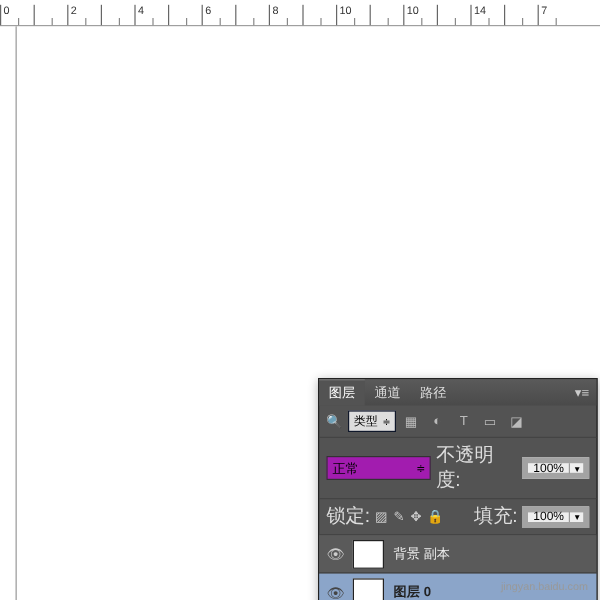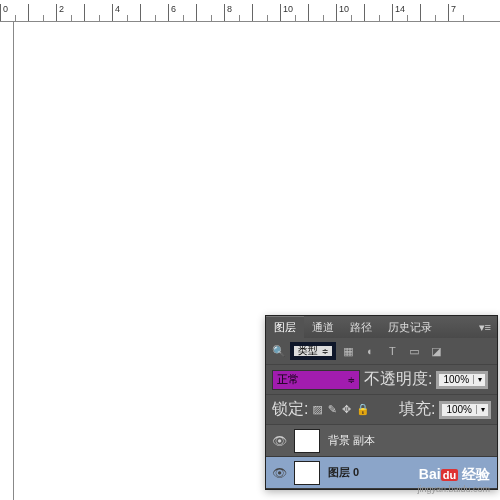--- a/index.html
+++ b/index.html
@@ -12,28 +12,28 @@
 
 .canvas { position: absolute; top: 22px; left: 14px; right: 0; bottom: 0; background: #fff; }
 
 .layers-panel { position: absolute; top: 315px; left: 265px; width: 233px; background: #535353; border: 1px solid #222; box-shadow: 0 2px 8px rgba(0,0,0,0.3); }
 .panel-header { display: flex; align-items: center; background: linear-gradient(#5a5a5a,#4a4a4a); height: 22px; }
 .tab { padding: 3px 8px; font-size: 11px; color: #ddd; cursor: pointer; }
 .tab.active { background: #535353; color: #fff; border-top: 1px solid #777; }
 .panel-menu { margin-left: auto; padding: 0 6px; color: #ccc; font-size: 11px; }
 
 .panel-row { display: flex; align-items: center; padding: 4px 6px; gap: 4px; border-bottom: 1px solid #444; }
-.filter-dd { background: #ddd; border: 4px solid #0f172a; height: 18px; display: flex; align-items: center; padding: 0 4px; font-size: 10px; gap: 4px; }
+.filter-dd { background: #ddd; border: 1px solid #0f172a; height: 18px; display: flex; align-items: center; padding: 0 4px; font-size: 10px; gap: 4px; }
 .filter-dd .arrow { font-size: 8px; }
 .filter-icons { display: flex; gap: 6px; }
 .filter-icons span { width: 16px; height: 14px; display: flex; align-items: center; justify-content: center; color: #bbb; font-size: 11px; }
 
 .blend-dd { background: #a21caf; border: 1px solid #333; height: 20px; width: 88px; display: flex; align-items: center; justify-content: space-between; padding: 0 4px; font-size: 11px; }
 .label { font-size: 16px; color: #ddd; }
-.spinner { background: #eee; border: 3px solid #a3a3a3; height: 18px; display: flex; align-items: center; font-size: 10px; }
+.spinner { background: #eee; border: 5px solid #a3a3a3; height: 18px; display: flex; align-items: center; font-size: 10px; }
 .spinner span { padding: 0 4px; }
 .spinner .sp-arrow { width: 12px; border-left: 1px solid #999; text-align: center; font-size: 8px; }
 
 .lock-icons { display: flex; gap: 5px; }
 .lock-icons span { color: #ccc; font-size: 11px; }
 
 .layer { display: flex; align-items: center; height: 32px; border-bottom: 1px solid #3a3a3a; background: #5a5a5a; padding: 0 6px; gap: 8px; }
 .layer.selected { background: #8ba5c9; }
 .eye { width: 14px; height: 14px; color: #ccc; font-size: 12px; }
 .layer.selected .eye { color: #444; }
@@ -68,21 +68,20 @@
     <div class="tick">7</div>
   </div>
 <div class="ruler-v"></div>
 <div class="canvas"></div>
 
 <div class="layers-panel">
   <div class="panel-header">
     <div class="tab active">图层</div>
     <div class="tab">通道</div>
     <div class="tab">路径</div>
-    <div class="tab">历史记录</div>
     <div class="panel-menu">▾≡</div>
   </div>
 
   <div class="panel-row">
     <span style="color:#ccc;font-size:11px">🔍</span>
     <div class="filter-dd">
       <span>类型</span>
       <span class="arrow">≑</span>
     </div>
     <div class="filter-icons">
@@ -129,15 +128,14 @@
       </div>
       <div class="layer selected">
         <span class="eye">👁</span>
         <div class="thumb"></div>
         <span class="layer-name">图层 0</span>
       </div>
     </div>
 </div>
 
 <div class="watermark">
-  <div class="logo"><span>Bai</span><i>du</i> <span>经验</span></div>
   <div>jingyan.baidu.com</div>
 </div>
 
 </body></html>

